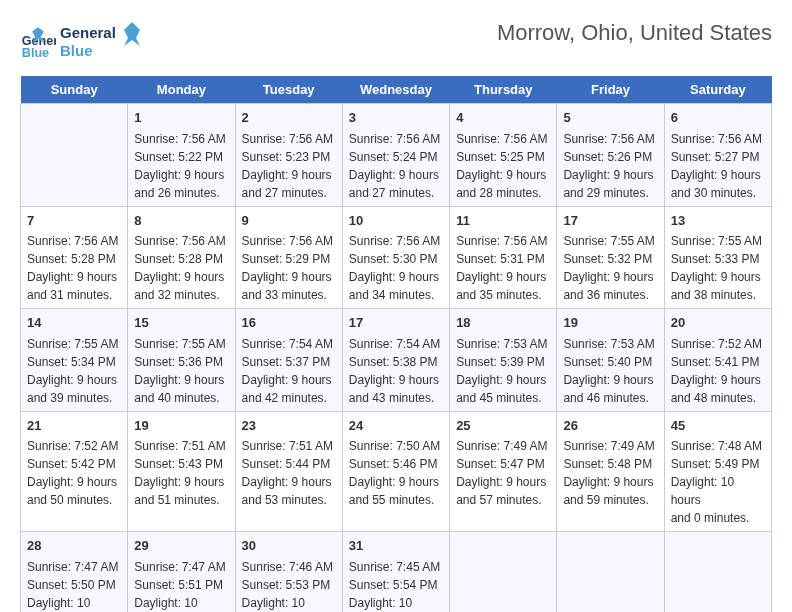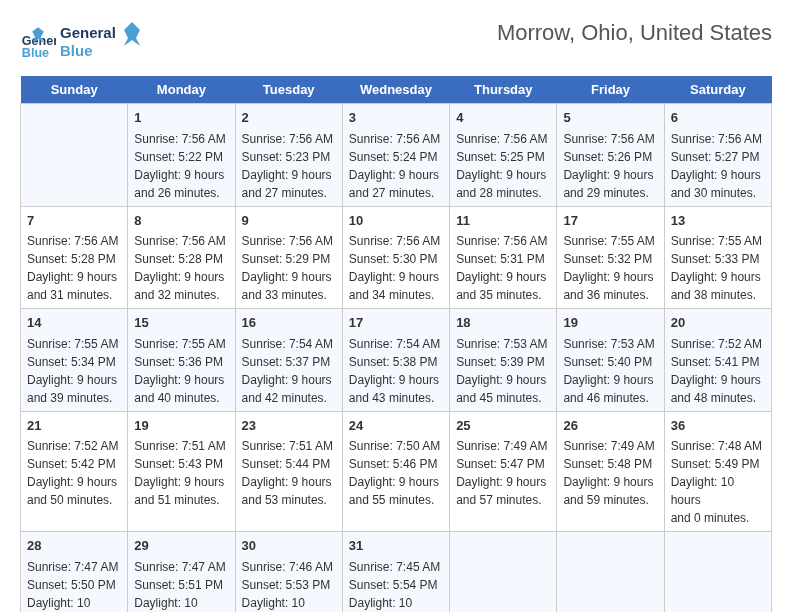--- a/index.html
+++ b/index.html
@@ -218,21 +218,21 @@
         </td>
         <td>
           <span class="day-number">25</span>
           <div class="cell-content">Sunrise: 7:49 AM<br>Sunset: 5:47 PM<br>Daylight: 9 hours<br>and 57 minutes.</div>
         </td>
         <td>
           <span class="day-number">26</span>
           <div class="cell-content">Sunrise: 7:49 AM<br>Sunset: 5:48 PM<br>Daylight: 9 hours<br>and 59 minutes.</div>
         </td>
         <td>
-          <span class="day-number">36</span>
+          <span class="day-number">45</span>
           <div class="cell-content">Sunrise: 7:48 AM<br>Sunset: 5:49 PM<br>Daylight: 10 hours<br>and 0 minutes.</div>
         </td>
       </tr>
       <tr>
         <td>
           <span class="day-number">28</span>
           <div class="cell-content">Sunrise: 7:47 AM<br>Sunset: 5:50 PM<br>Daylight: 10 hours<br>and 2 minutes.</div>
         </td>
         <td>
           <span class="day-number">29</span>

